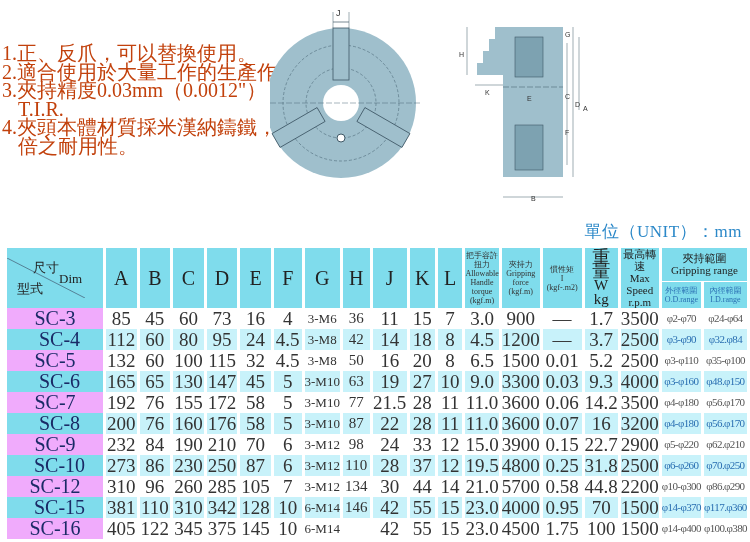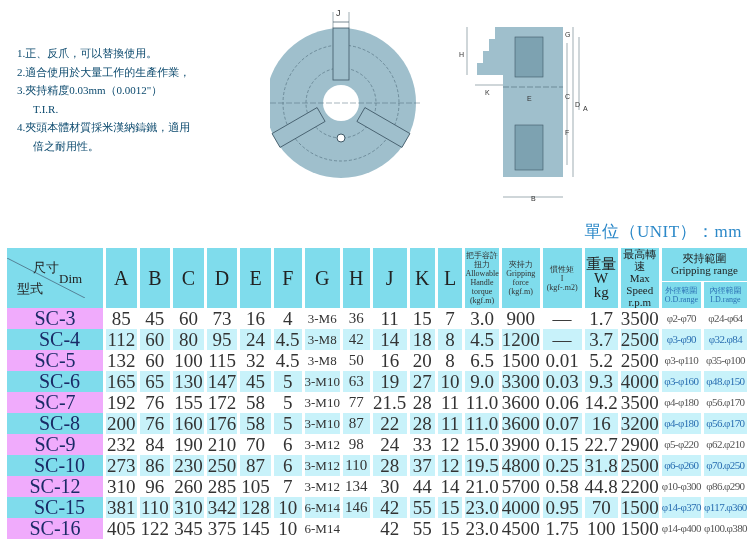--- a/index.html
+++ b/index.html
@@ -1,17 +1,17 @@
 <!DOCTYPE html>
 <html><head>
 <meta charset="utf-8">
 <style>
   html,body{margin:0;padding:0;}
   body{width:750px;height:542px;background:#ffffff;position:relative;overflow:hidden;font-family:"Liberation Serif","DejaVu Serif",serif;color:#222;}
-  .notes{position:absolute;left:17px;top:44px;width:255px;font-size:11px;line-height:18.5px;color:#0c4a6e;}
+  .notes{position:absolute;left:2px;top:44px;width:255px;font-size:20px;line-height:18.5px;color:#c2410c;}
   .notes div{white-space:nowrap;}
   .notes .ind{padding-left:16px;}
   .front{position:absolute;left:270px;top:0;}
   .side{position:absolute;left:455px;top:15px;}
   .unit{position:absolute;right:8px;top:220px;font-size:17px;color:#2b88c8;letter-spacing:0.5px;}
   table{position:absolute;left:4px;top:247px;border-collapse:separate;border-spacing:3px 0;font-family:"Liberation Serif","DejaVu Serif",serif;}
   th{background:#7fdcec;font-weight:normal;color:#222;text-align:center;vertical-align:middle;padding:0;border-top:1px solid #fff;}
   th.big{font-size:20px;}
   th.small{font-size:8px;line-height:9px;color:#333;}
   th.mid{font-size:13px;line-height:14px;}
@@ -122,21 +122,21 @@
           <div>Gripping</div>
           <div>force</div>
           <div>(kgf.m)</div>
       </th>
       <th rowspan="2" class="small" style="width:48px">
         <div>慣性矩</div>
           <div>I</div>
           <div>(kgf-.m2)</div>
       </th>
       <th rowspan="2" class="mid" style="width:32px">
-        <div style="font-size:15px;">重量</div>
+        <div style="font-size:18px;">重量</div>
           <div style="font-size:15px">W</div>
           <div style="font-size:15px">kg</div>
       </th>
       <th rowspan="2" class="mid" style="width:34px;font-size:11px;line-height:12px">
         <div>最高轉速</div>
           <div>Max</div>
           <div>Speed</div>
           <div>r.p.m</div>
       </th>
       <th colspan="2" class="mid" style="font-size:11px;line-height:12px">

